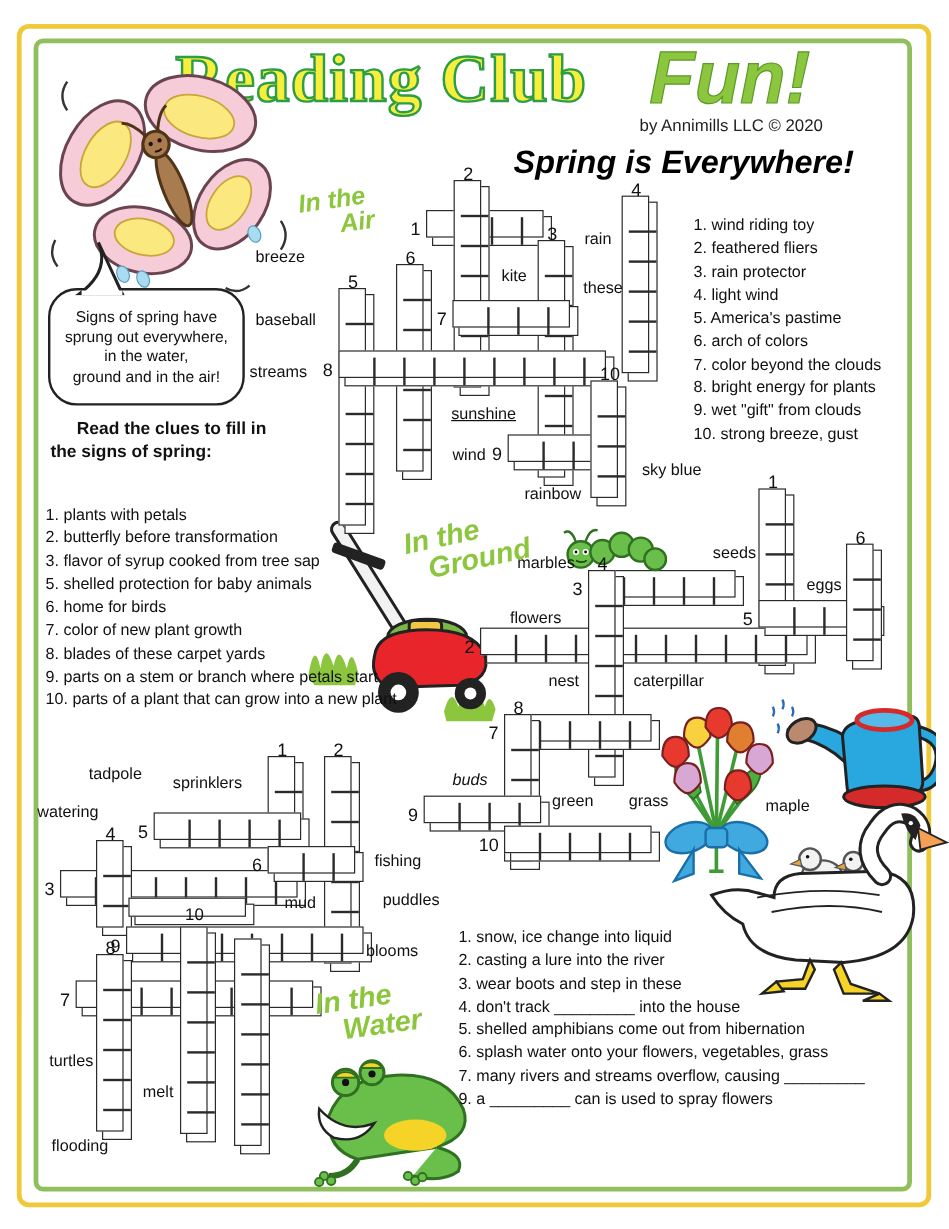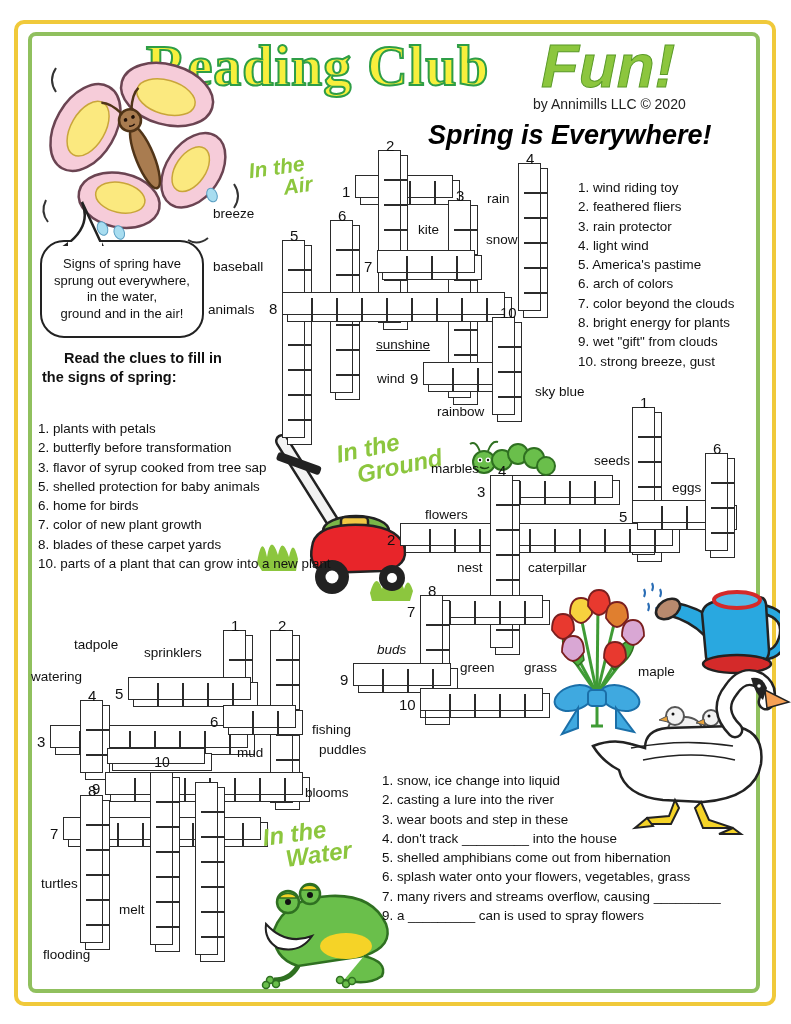--- a/index.html
+++ b/index.html
@@ -240,24 +240,24 @@
       <div class="clue">4. light wind</div>
       <div class="clue">5. America's pastime</div>
       <div class="clue">6. arch of colors</div>
       <div class="clue">7. color beyond the clouds</div>
       <div class="clue">8. bright energy for plants</div>
       <div class="clue">9. wet "gift" from clouds</div>
       <div class="clue">10. strong breeze, gust</div>
     </div>
 <div class="bank-word" style="left: 213px; top: 206px;">breeze</div>
     <div class="bank-word" style="left: 213px; top: 259px;">baseball</div>
-    <div class="bank-word" style="left: 208px; top: 302px;">animals</div>
+    <div class="bank-word" style="left: 208px; top: 302px;">streams</div>
     <div class="bank-word" style="left: 418px; top: 222px;">kite</div>
     <div class="bank-word" style="left: 487px; top: 191px;">rain</div>
-    <div class="bank-word" style="left: 486px; top: 232px;">snow</div>
+    <div class="bank-word" style="left: 486px; top: 232px;">these</div>
     <div class="bank-word" style="left: 376px; top: 337px; text-decoration: underline;">sunshine</div>
     <div class="bank-word" style="left: 377px; top: 371px;">wind</div>
     <div class="bank-word" style="left: 437px; top: 404px;">rainbow</div>
     <div class="bank-word" style="left: 535px; top: 384px;">sky blue</div>
     <div class="strip" style="left: 360px; top: 180px; width: 100px; height: 25px;">
       <div class="cdiv" style="left: 23.4px;"></div>
       <div class="cdiv" style="left: 48.4px;"></div>
       <div class="cdiv" style="left: 73.4px;"></div>
     </div>
     <div class="num" style="left: 342px; top: 183px;">1</div>
@@ -343,20 +343,21 @@
     <div>Ground</div>
   </div>
   <div class="clues cl-ground">
       <div class="clue">1. plants with petals</div>
       <div class="clue">2. butterfly before transformation</div>
       <div class="clue">3. flavor of syrup cooked from tree sap</div>
       <div class="clue">5. shelled protection for baby animals</div>
       <div class="clue">6. home for birds</div>
       <div class="clue">7. color of new plant growth</div>
       <div class="clue">8. blades of these carpet yards</div>
+      <div class="clue">9. parts on a stem or branch where petals start</div>
       <div class="clue">10. parts of a plant that can grow into a new plant</div>
     </div>
 <div class="bank-word" style="left: 431px; top: 461px;">marbles</div>
     <div class="bank-word" style="left: 594px; top: 453px;">seeds</div>
     <div class="bank-word" style="left: 672px; top: 480px;">eggs</div>
     <div class="bank-word" style="left: 425px; top: 507px;">flowers</div>
     <div class="bank-word" style="left: 457px; top: 560px;">nest</div>
     <div class="bank-word" style="left: 528px; top: 560px;">caterpillar</div>
     <div class="bank-word" style="left: 377px; top: 642px; font-style: italic;">buds</div>
     <div class="bank-word" style="left: 460px; top: 660px;">green</div>
@@ -451,21 +452,21 @@
       <div class="clue">3. wear boots and step in these</div>
       <div class="clue">4. don't track _________ into the house</div>
       <div class="clue">5. shelled amphibians come out from hibernation</div>
       <div class="clue">6. splash water onto your flowers, vegetables, grass</div>
       <div class="clue">7. many rivers and streams overflow, causing _________</div>
       <div class="clue">9. a _________ can is used to spray flowers</div>
     </div>
 <div class="bank-word" style="left: 74px; top: 637px;">tadpole</div>
     <div class="bank-word" style="left: 144px; top: 645px;">sprinklers</div>
     <div class="bank-word" style="left: 31px; top: 669px;">watering</div>
-    <div class="bank-word" style="left: 312px; top: 710px; margin-top: 12px;">fishing</div>
+    <div class="bank-word" style="left: 312px; top: 710px;">fishing</div>
     <div class="bank-word" style="left: 237px; top: 745px;">mud</div>
     <div class="bank-word" style="left: 319px; top: 742px;">puddles</div>
     <div class="bank-word" style="left: 305px; top: 785px;">blooms</div>
     <div class="bank-word" style="left: 41px; top: 876px;">turtles</div>
     <div class="bank-word" style="left: 119px; top: 902px;">melt</div>
     <div class="bank-word" style="left: 43px; top: 947px;">flooding</div>
     <div class="strip" style="left: 228px; top: 635px; width: 25px; height: 100px;">
       <div class="rdiv" style="top: 23.4px;"></div>
       <div class="rdiv" style="top: 48.4px;"></div>
       <div class="rdiv" style="top: 73.4px;"></div>

